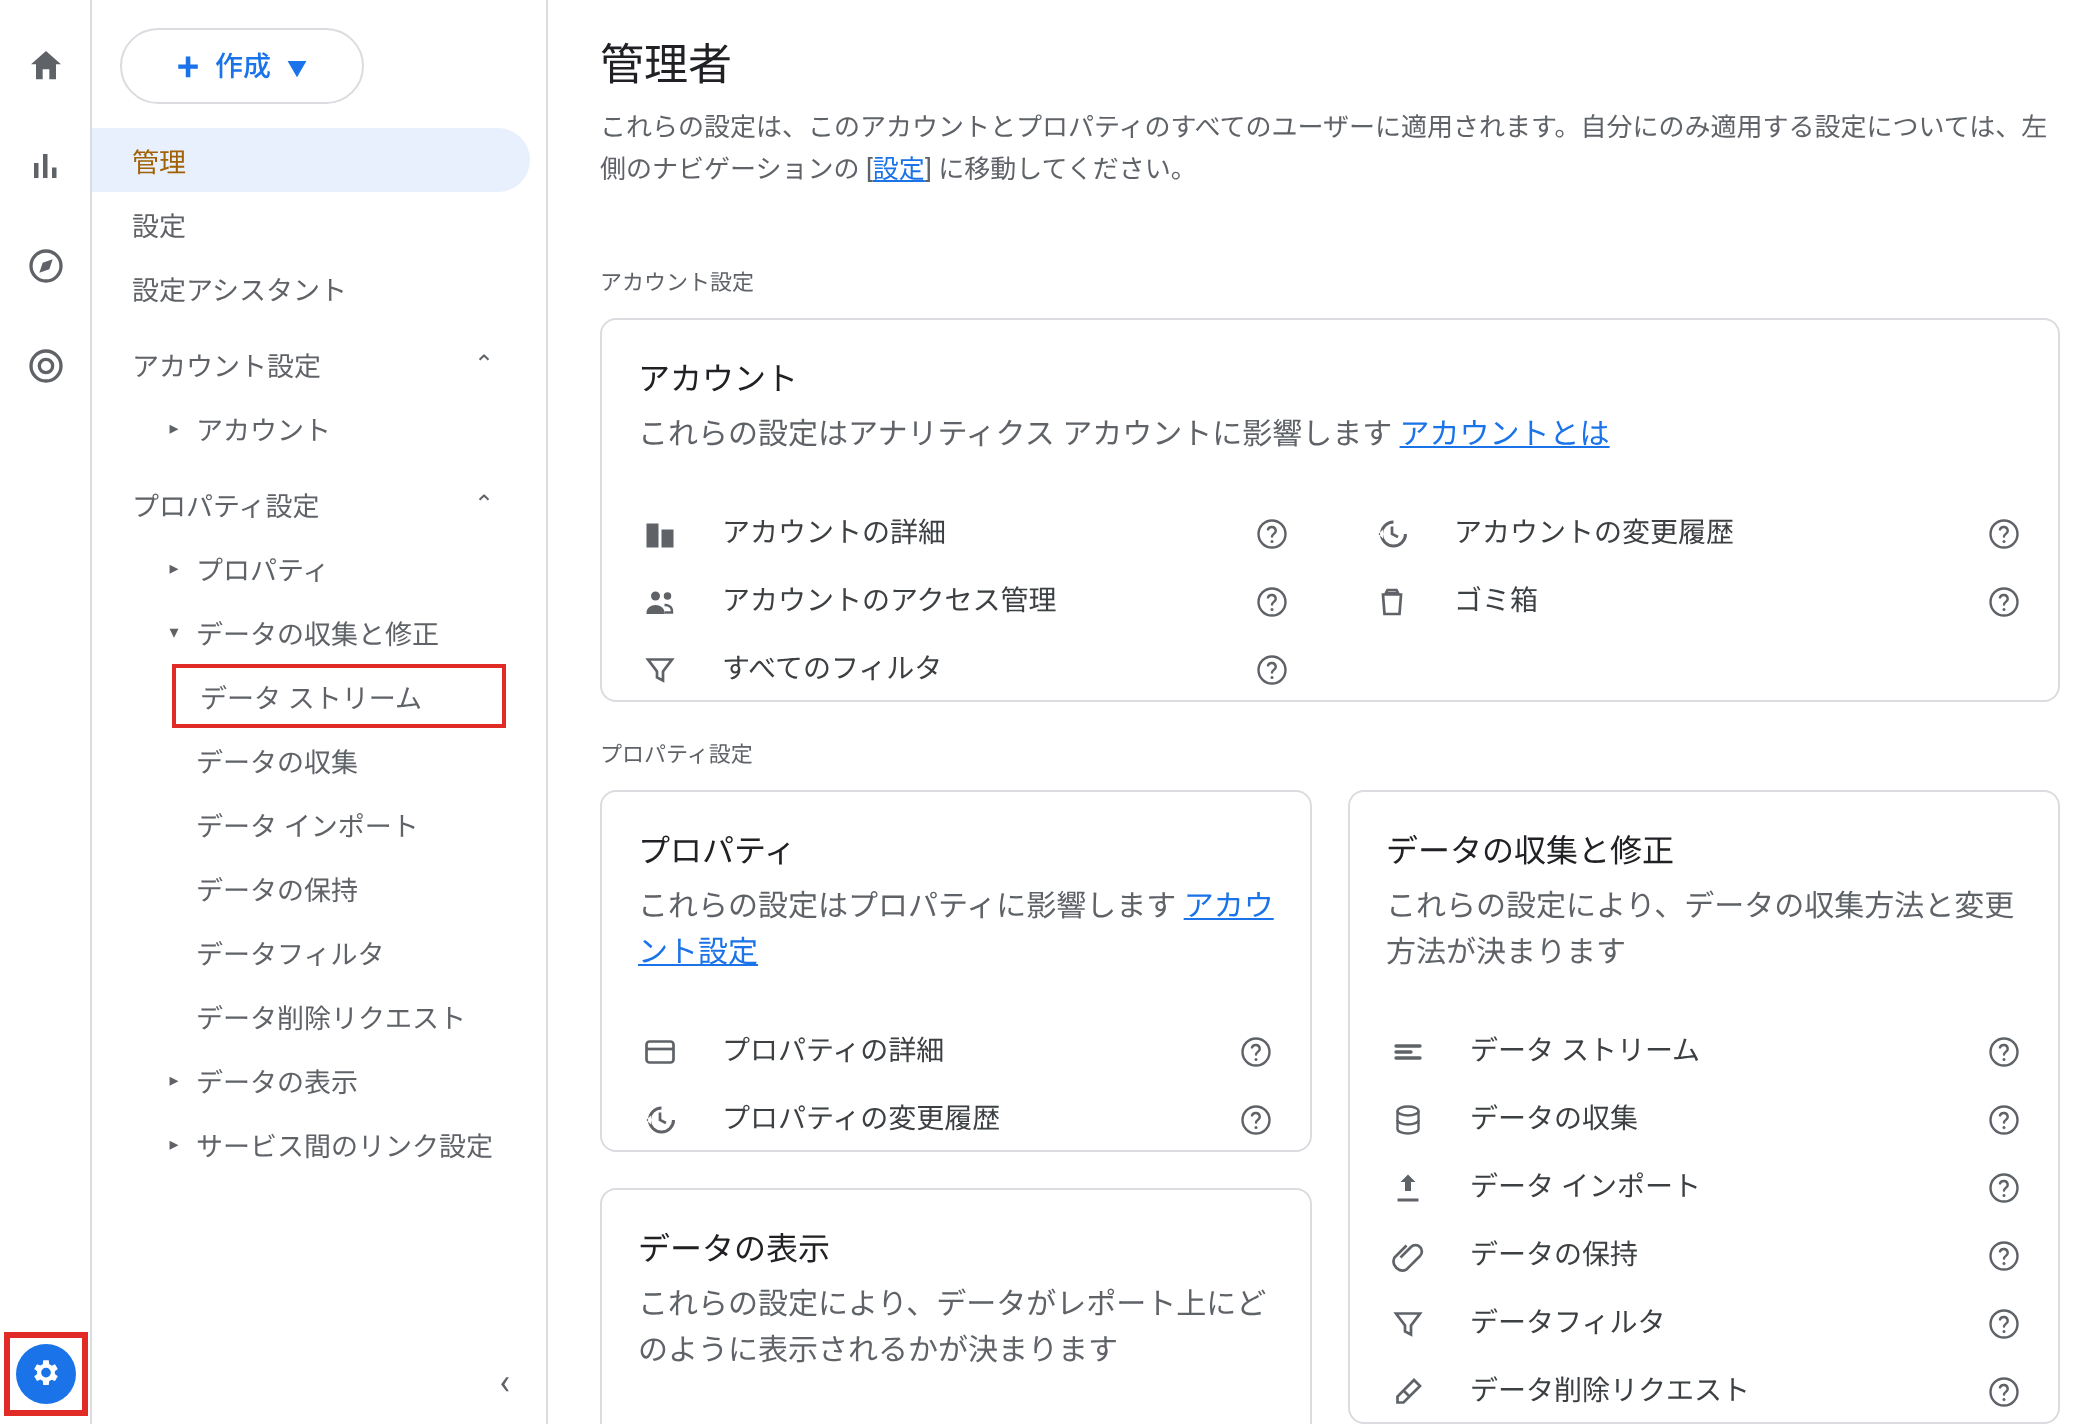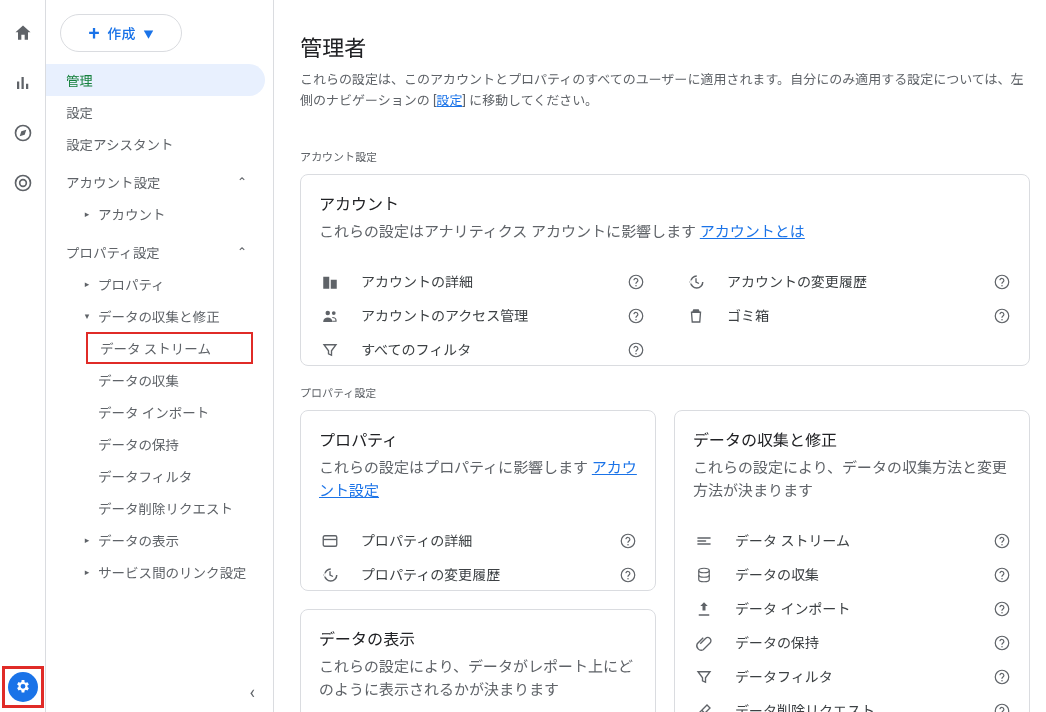--- a/index.html
+++ b/index.html
@@ -70,21 +70,21 @@
     display:flex; align-items:center;
     padding: 0 14px 0 20px;
     color:#5f6368;
     cursor:pointer;
     border-radius: 0 16px 16px 0;
     margin-right: 8px;
     font-size: 13.5px;
   }
   .side-item.level2 { padding-left: 36px; }
   .side-item.level3 { padding-left: 52px; }
-  .side-item.active { background:#e8f0fe; color:#15803d;align-items:center; }
+  .side-item.active { background:#e8f0fe; color:#a16207;align-items:center; }
   .side-item.group {
     color:#5f6368;
     justify-content: space-between;
     padding-right: 18px;
     margin-top: 6px;
   }
   .side-item .tri { width:10px; text-align:center; color:#5f6368; font-size:9px; margin-right:6px; }
   .highlight-red { border: 2px solid #e02b27; }
 
   .side-collapse {
@@ -92,21 +92,21 @@
     bottom: 10px;
     right: 18px;
     font-size: 18px;
     color:#5f6368;
     cursor:pointer;
   }
 
   
   .main {
     flex:1;
-    padding: 30px 16px 0 26px;
+    padding: 15px 16px 0 26px;
     overflow-y:auto;
   }
   .page-title { font-size: 22px; color:#202124; margin-bottom: 8px; }
   .page-desc { font-size: 13px; color:#5f6368; line-height:1.6; margin-bottom: 36px; }
   .page-desc a { color:#1a73e8; text-decoration: underline; cursor:pointer; }
 
   .mini-header { font-size: 11px; color:#5f6368; margin: 6px 0 10px 0; }
 
   .card {
     border:1px solid #dadce0;

